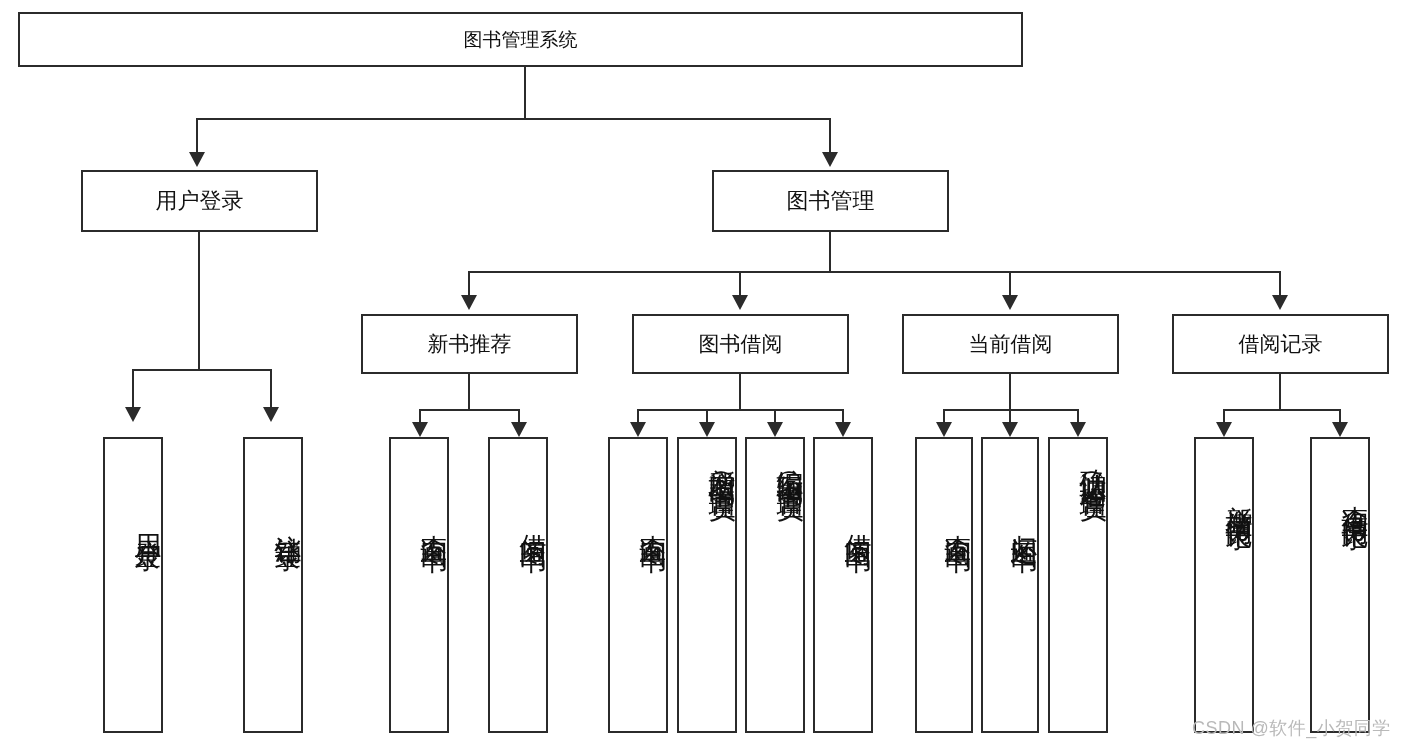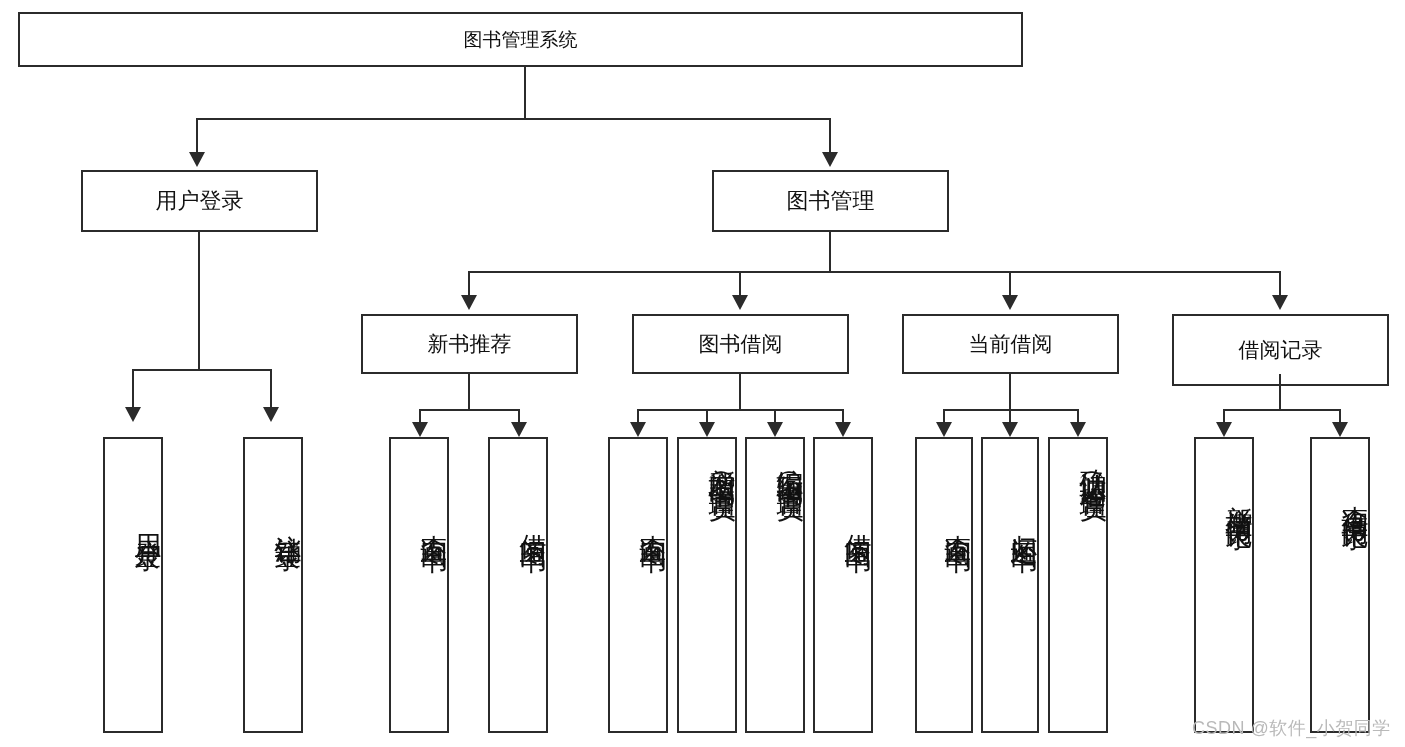--- a/index.html
+++ b/index.html
@@ -130,21 +130,21 @@
 
   <div class="node lvl3" style="left:632px;top:314px;width:217px;height:60px;">
     <span>图书借阅</span>
   </div>
   <div class="node lvl3" style="left:361px;top:314px;width:217px;height:60px;">
     <span>新书推荐</span>
   </div>
   <div class="node lvl3" style="left:902px;top:314px;width:217px;height:60px;">
     <span>当前借阅</span>
   </div>
-  <div class="node lvl3" style="left:1172px;top:314px;width:217px;height:72px;">
+  <div class="node lvl3" style="left:1172px;top:314px;width:217px;height:60px;">
     <span>借阅记录</span>
   </div>
 
   <div class="ln vln" style="left:468px;top:374px;width:2px;height:36px;"></div>
   <div class="ln hln" style="left:419px;top:409px;width:100px;height:2px;"></div>
   <div class="ln vln" style="left:419px;top:409px;width:2px;height:16px;"></div>
   <div class="arrow" style="left:412px;top:422px;"></div>
   <div class="ln vln" style="left:518px;top:409px;width:2px;height:16px;"></div>
   <div class="arrow" style="left:511px;top:422px;"></div>
 

